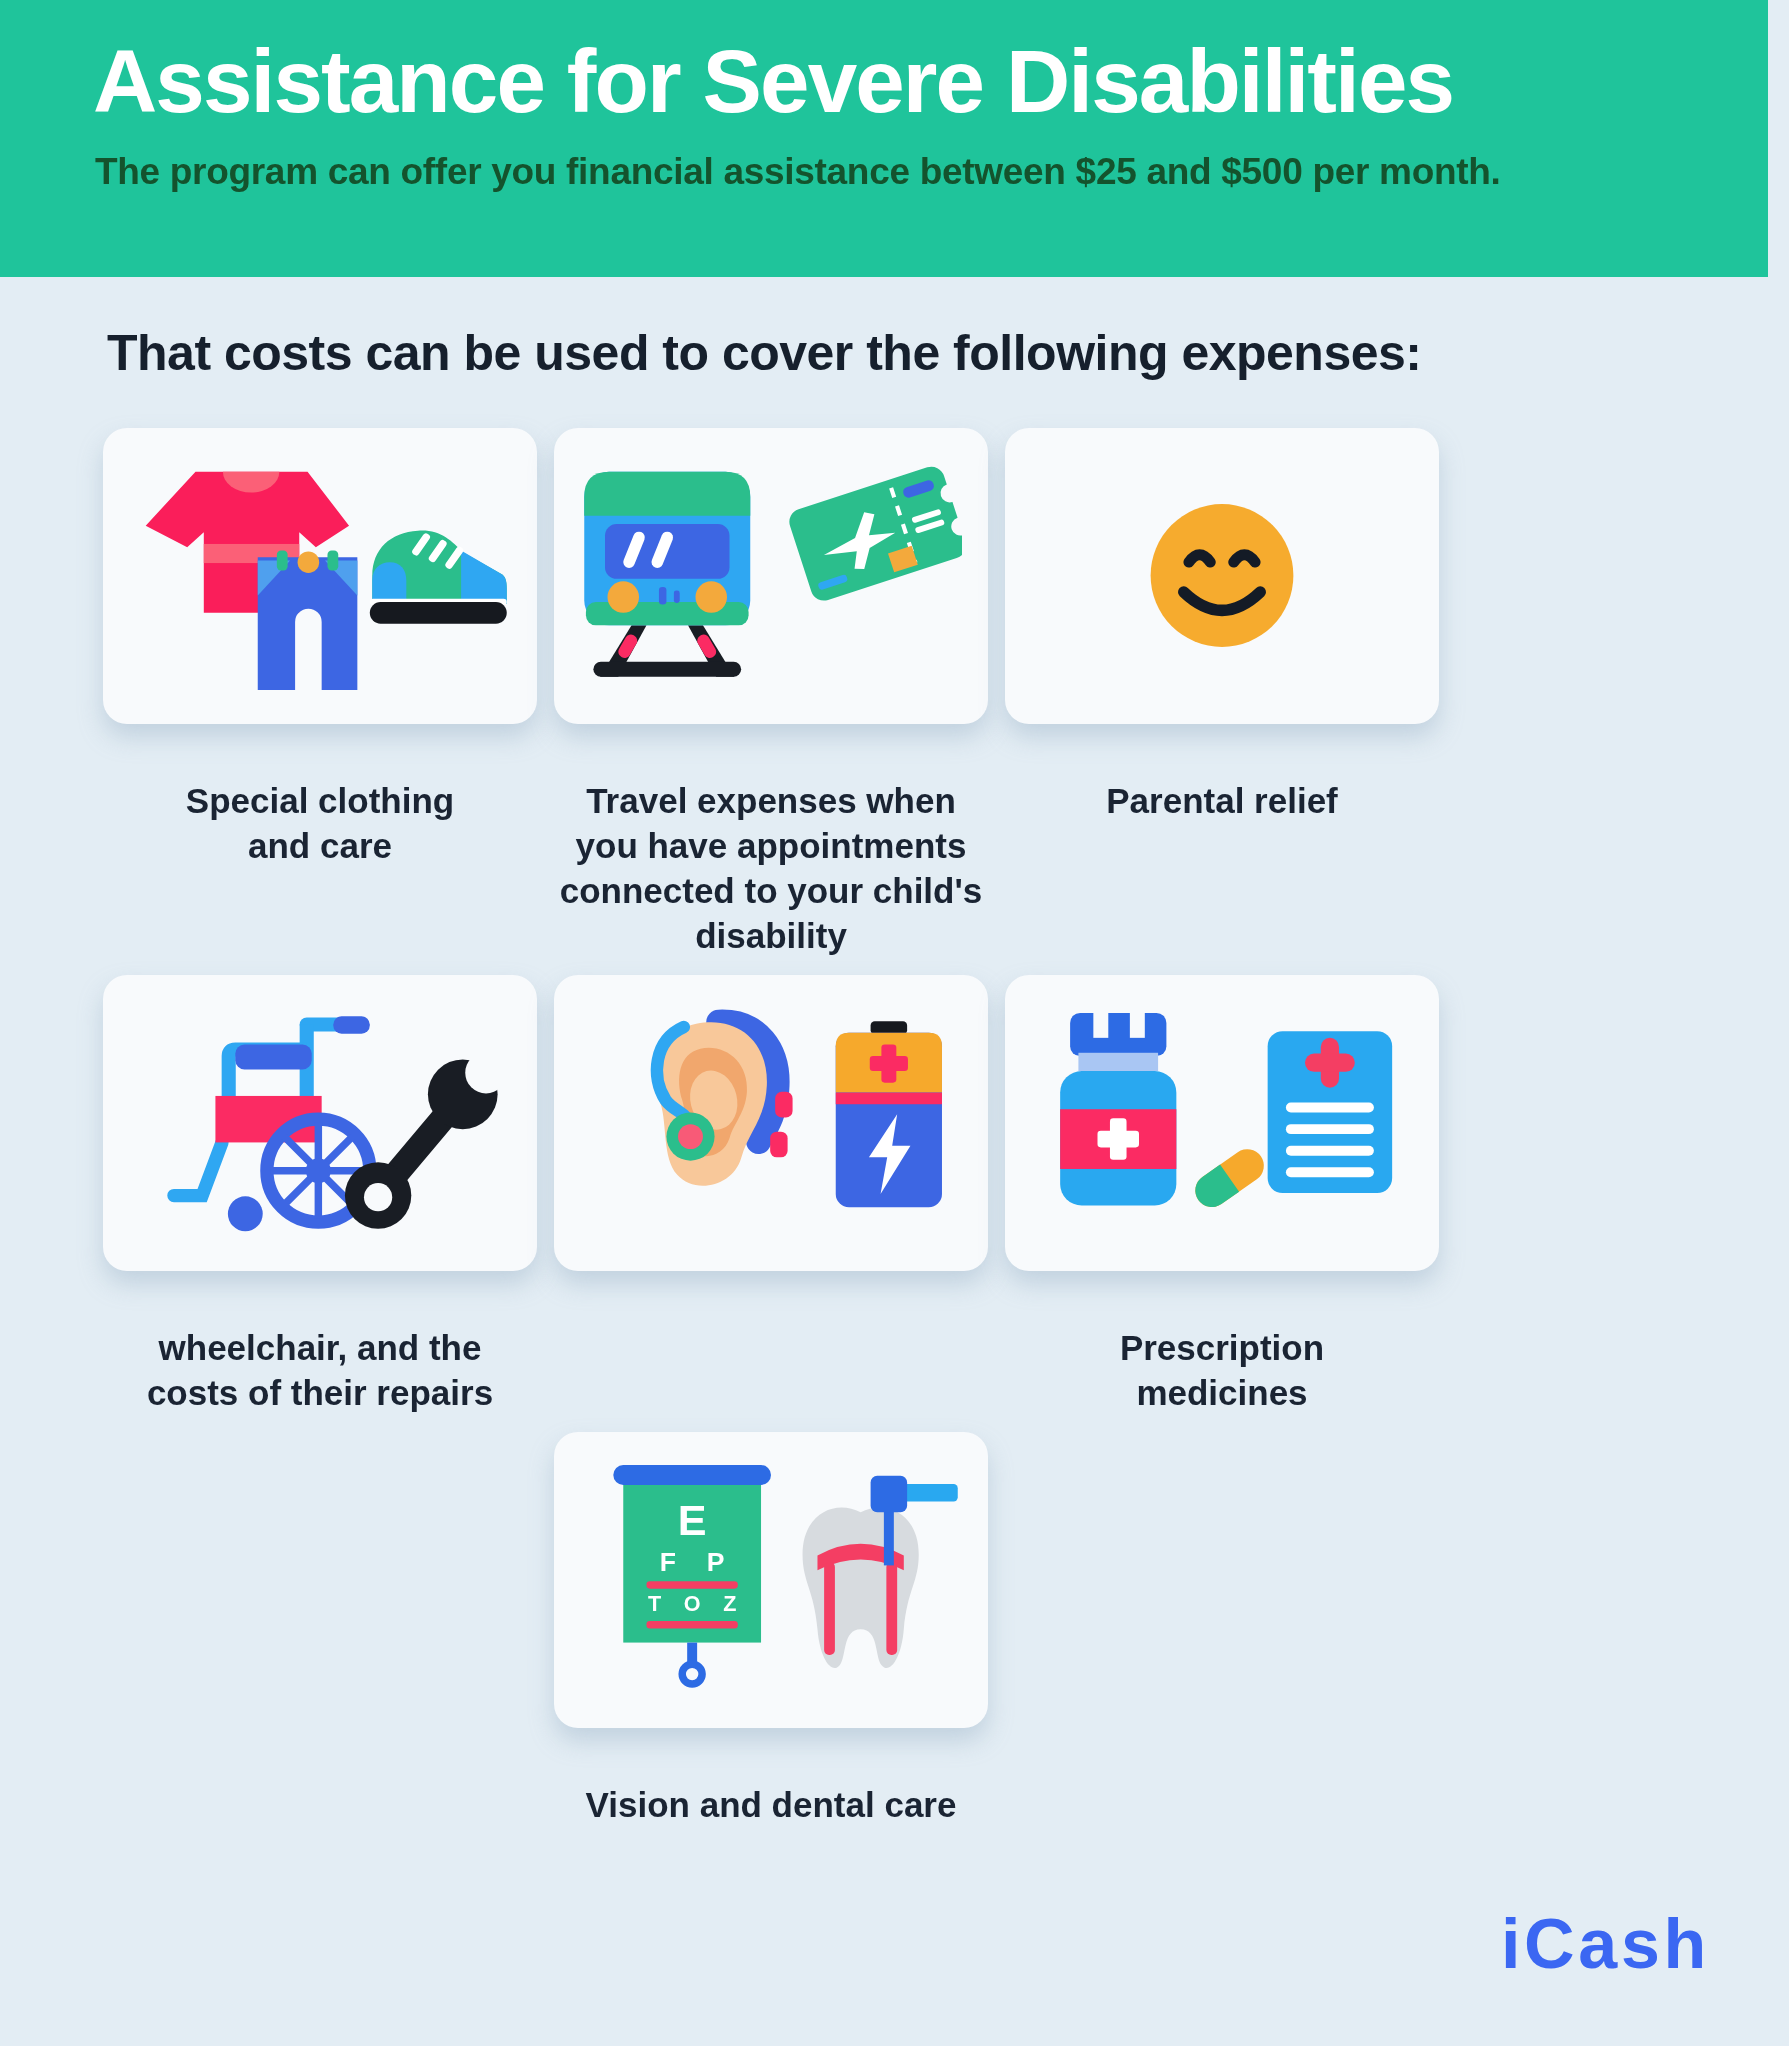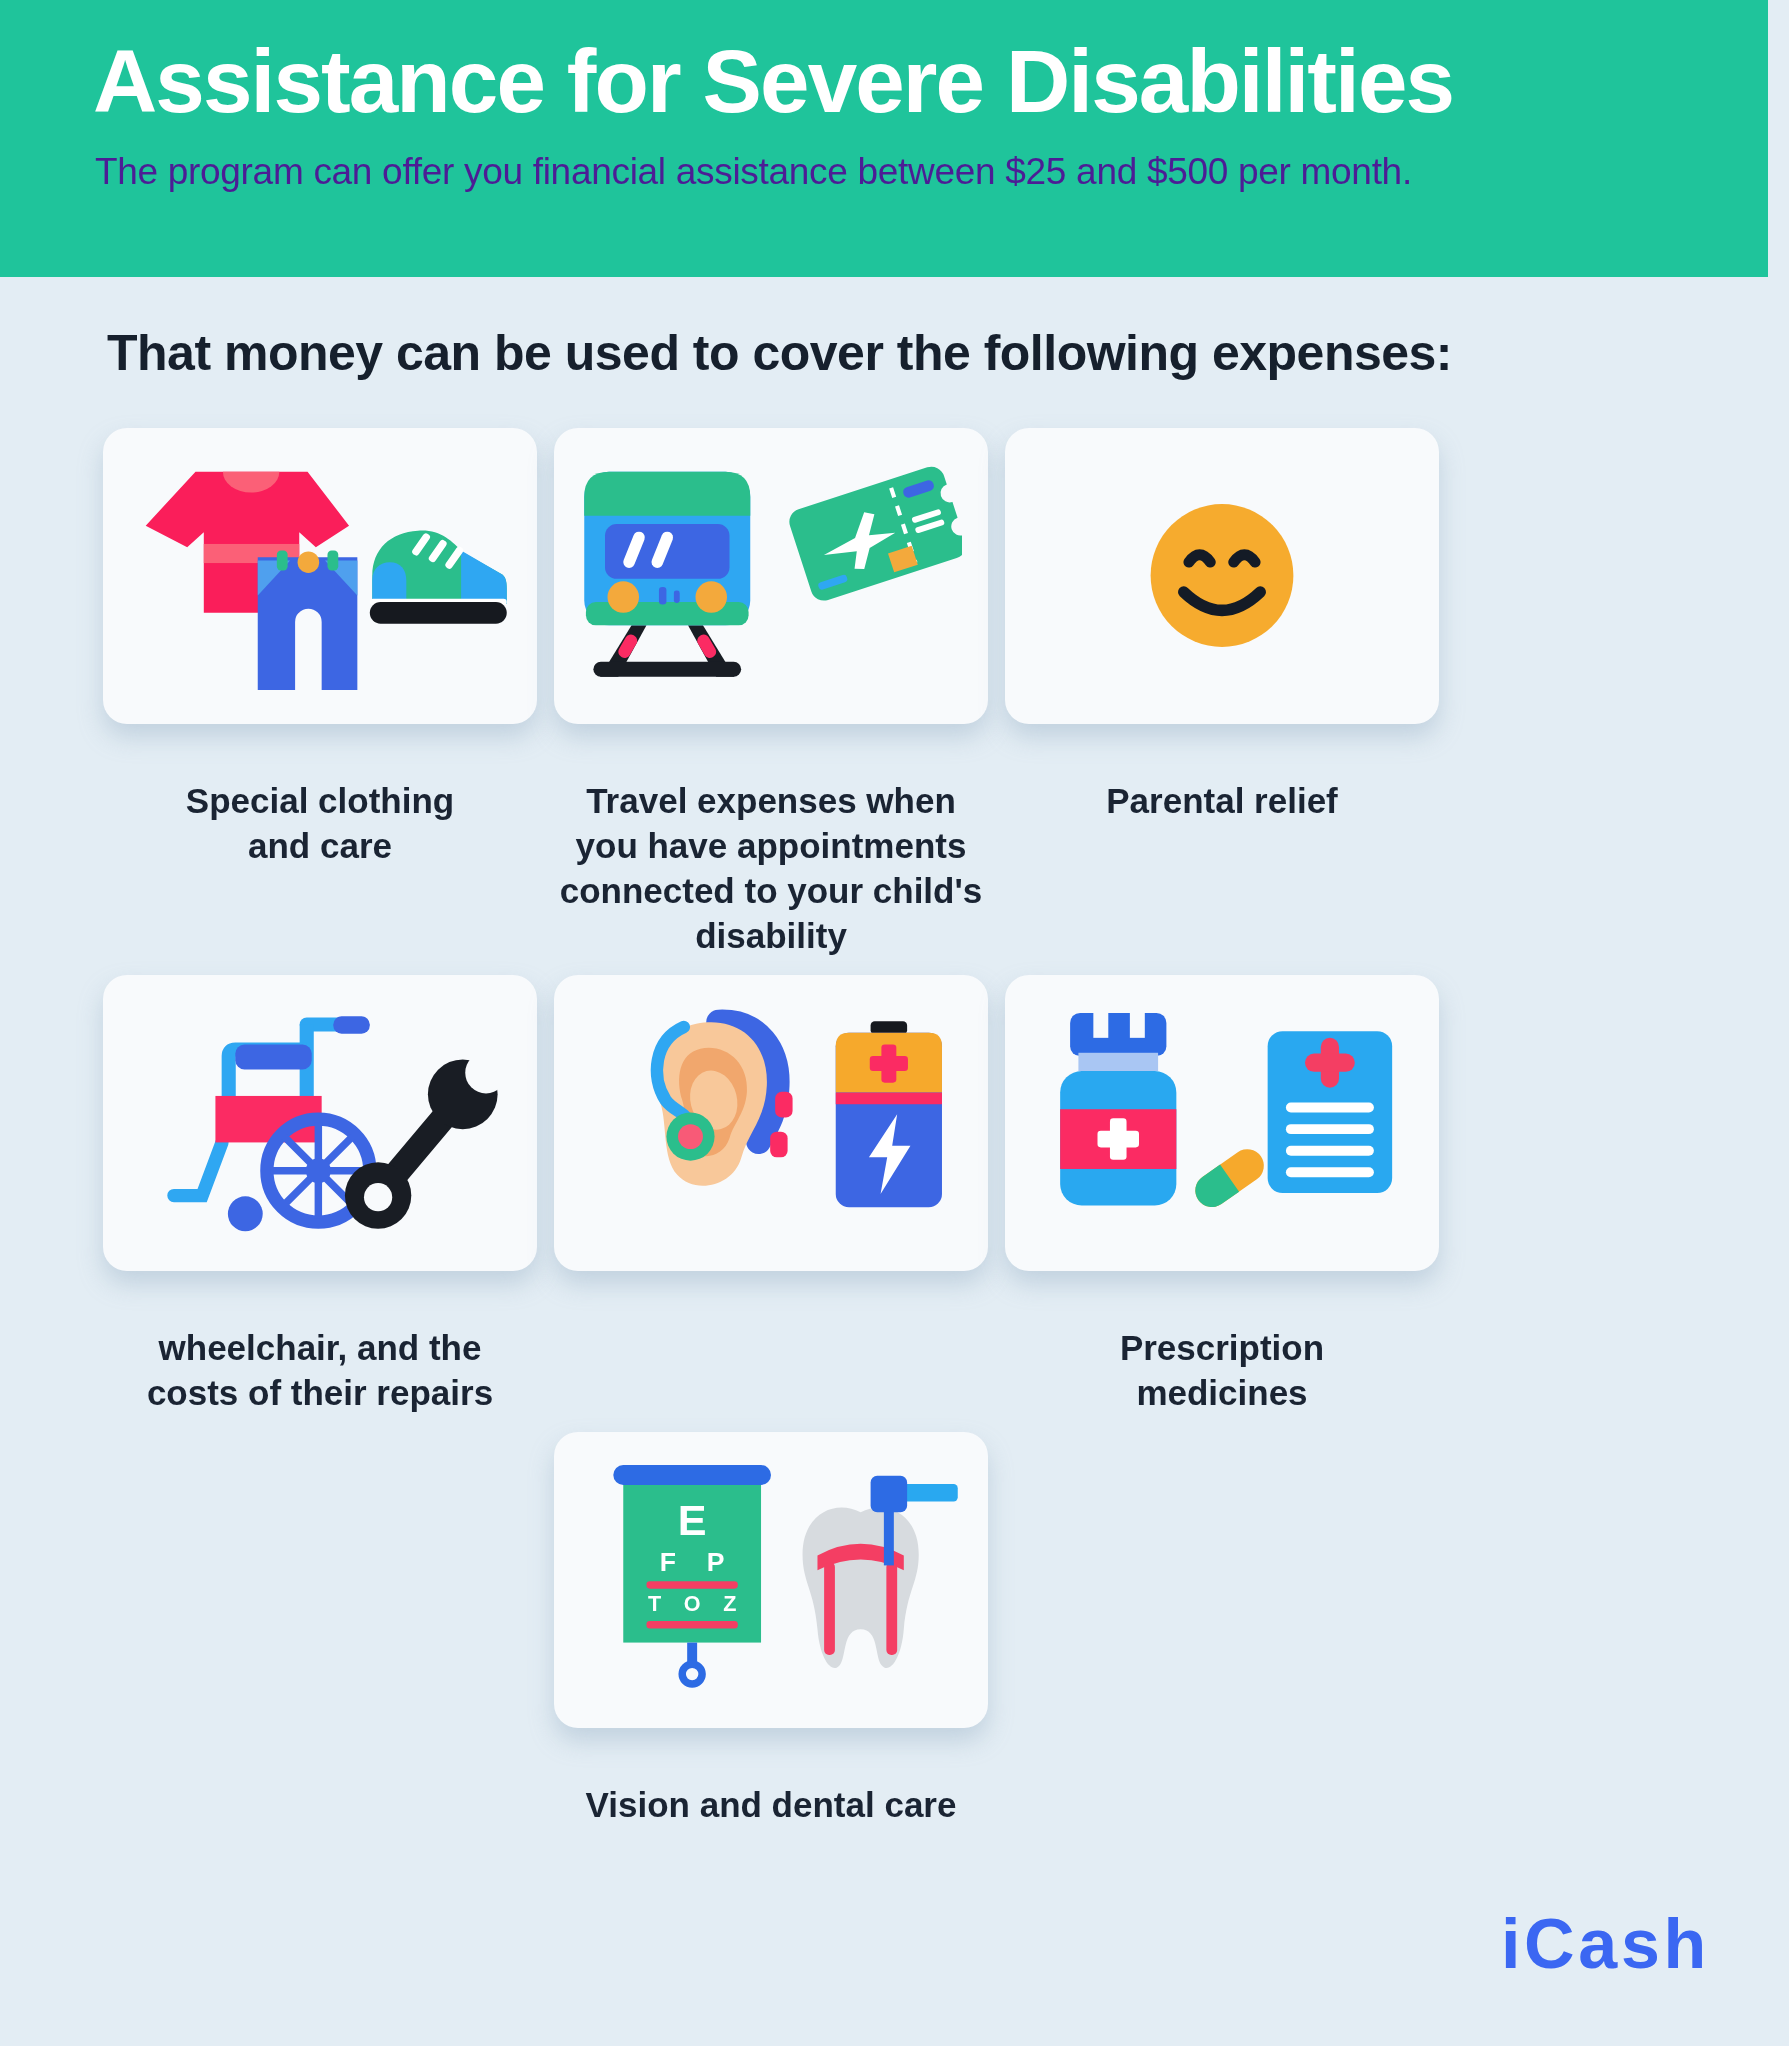--- a/index.html
+++ b/index.html
@@ -20,23 +20,23 @@
   .header h1{
     margin:0;
     color:#FFFFFF;
     font-size:89px;
     font-weight:bold;
     letter-spacing:-1.9px;
     line-height:1.05;
   }
   .header .subtitle{
     margin:22.4px 0 0 1.9px;
-    color:#4c1d95;
+    color:#14532d;
     font-size:37px;
-    font-weight:normal;
+    font-weight:bold;
     letter-spacing:-0.3px;
   }
   
   .section-heading{
     margin:48px 0 0 107px;
     color:#16202D;
     font-size:50px;
     font-weight:bold;
     letter-spacing:-0.5px;
     line-height:1.15;
@@ -84,21 +84,21 @@
 </head>
 <body>
 
 <div class="page">
 
   <div class="header">
     <h1>Assistance for Severe Disabilities</h1>
     <div class="subtitle">The program can offer you financial assistance between $25 and $500 per month.</div>
   </div>
 
-  <div class="section-heading">That money can be used to cover the following expenses:</div>
+  <div class="section-heading">That costs can be used to cover the following expenses:</div>
 
   <div class="grid">
 
     <div class="cell">
       <div class="card">
         <svg width="382" height="249" viewBox="0 0 460 300">
           <g>
             <path d="M80 25 H215 L265 90 L225 116 L205 98 V195 H90 V98 L70 116 L20 90 Z" fill="#FA1E5A"></path>
             <path d="M113 25 A34 25 0 0 0 181 25 Z" fill="#FB6077"></path>
             <rect x="90" y="112" width="115" height="23" fill="#FB6077"></rect>

